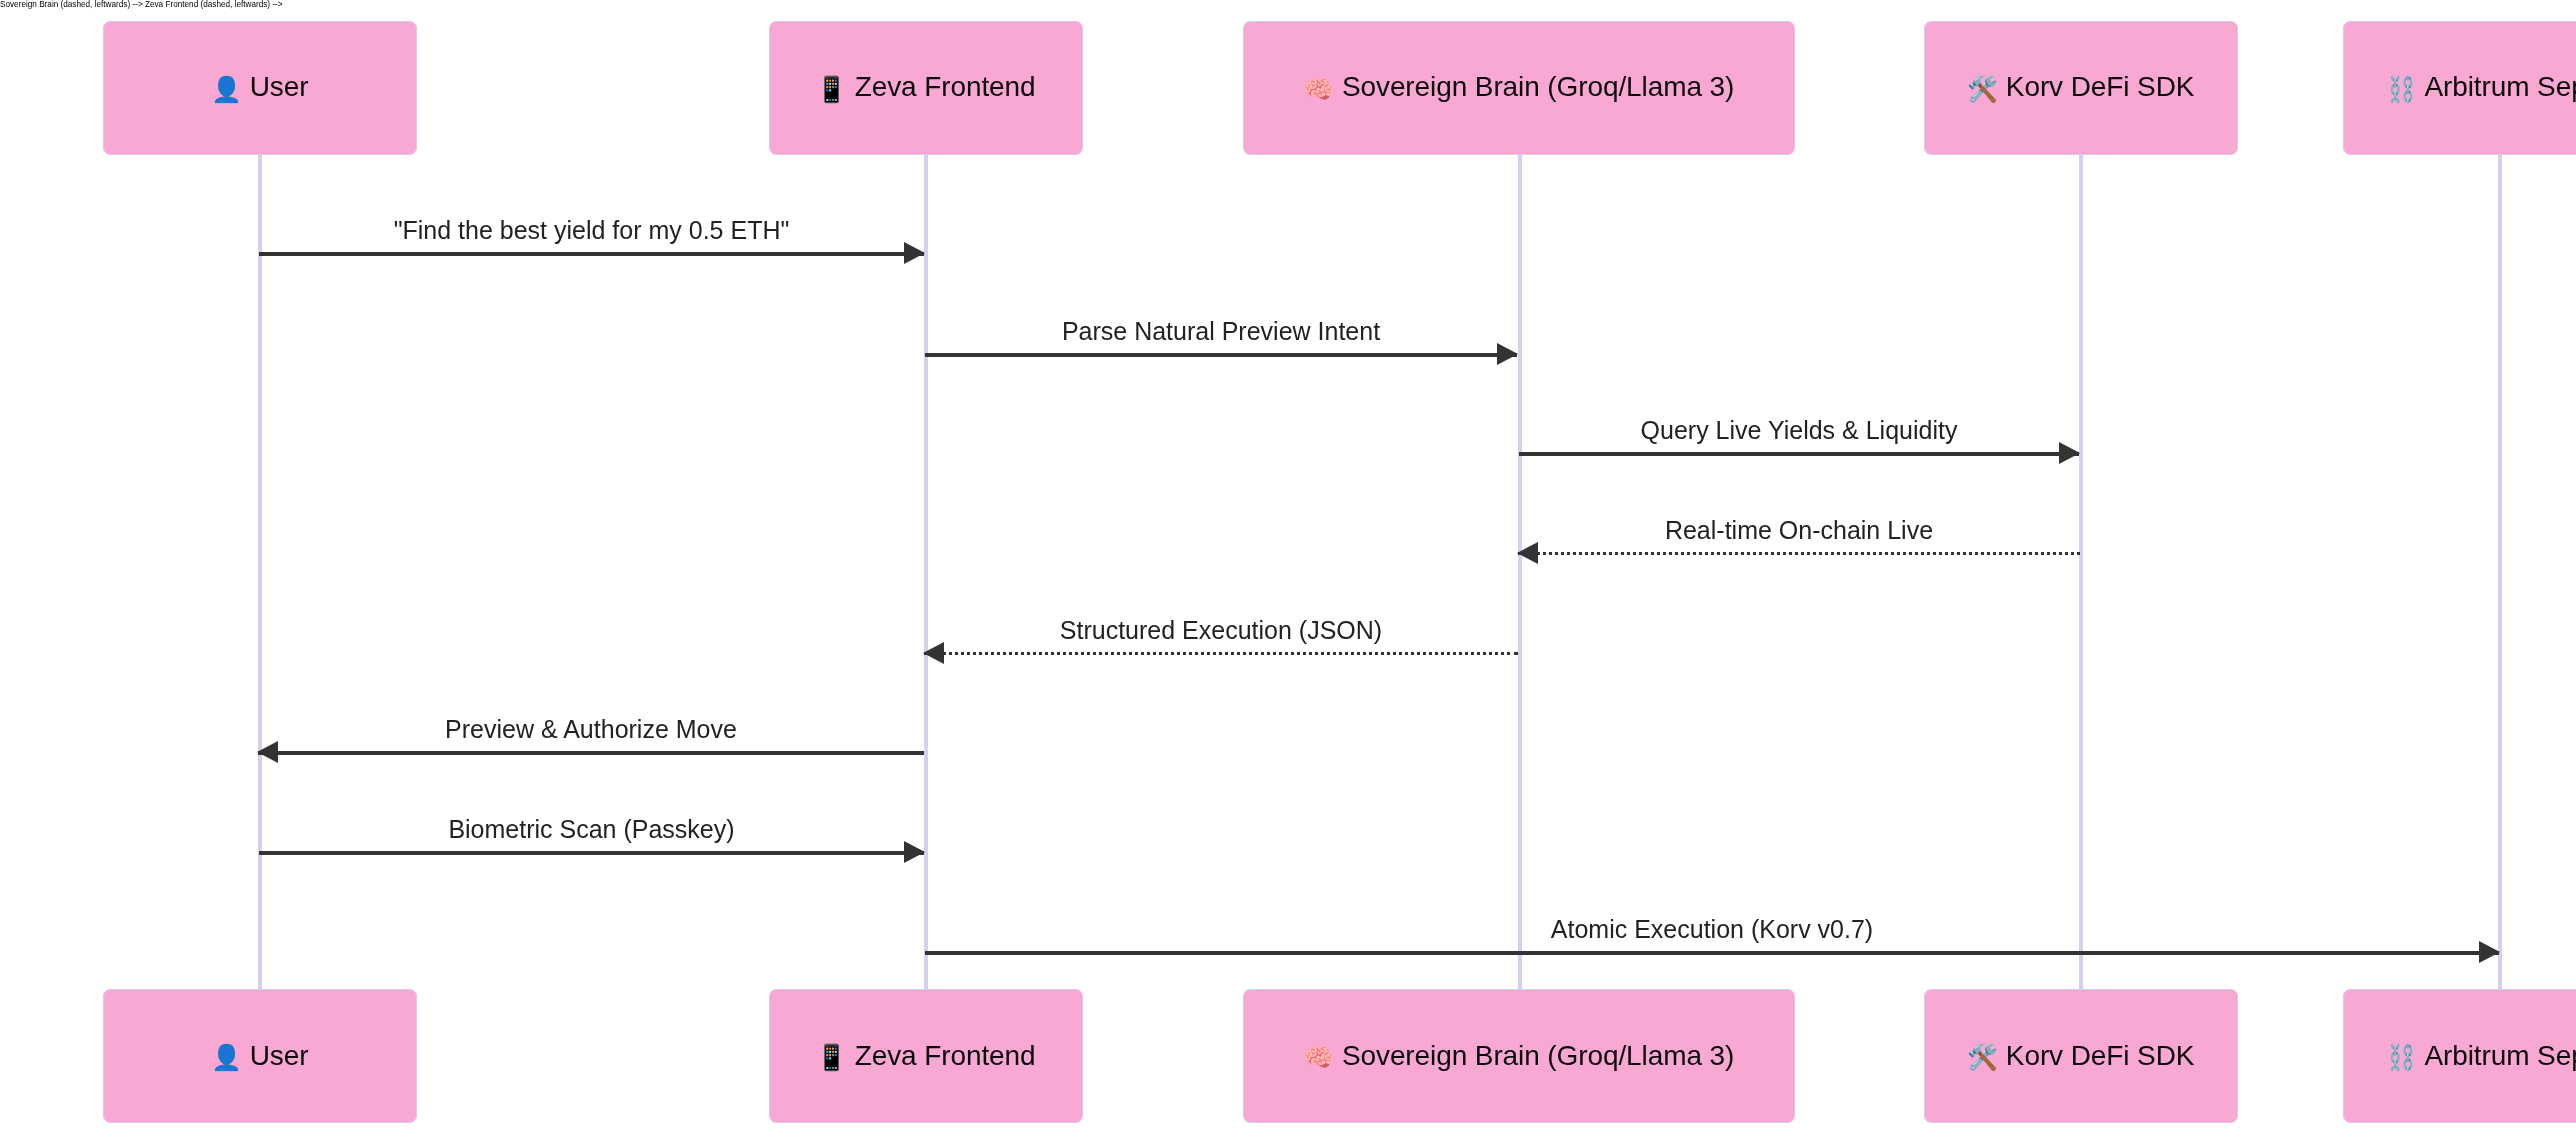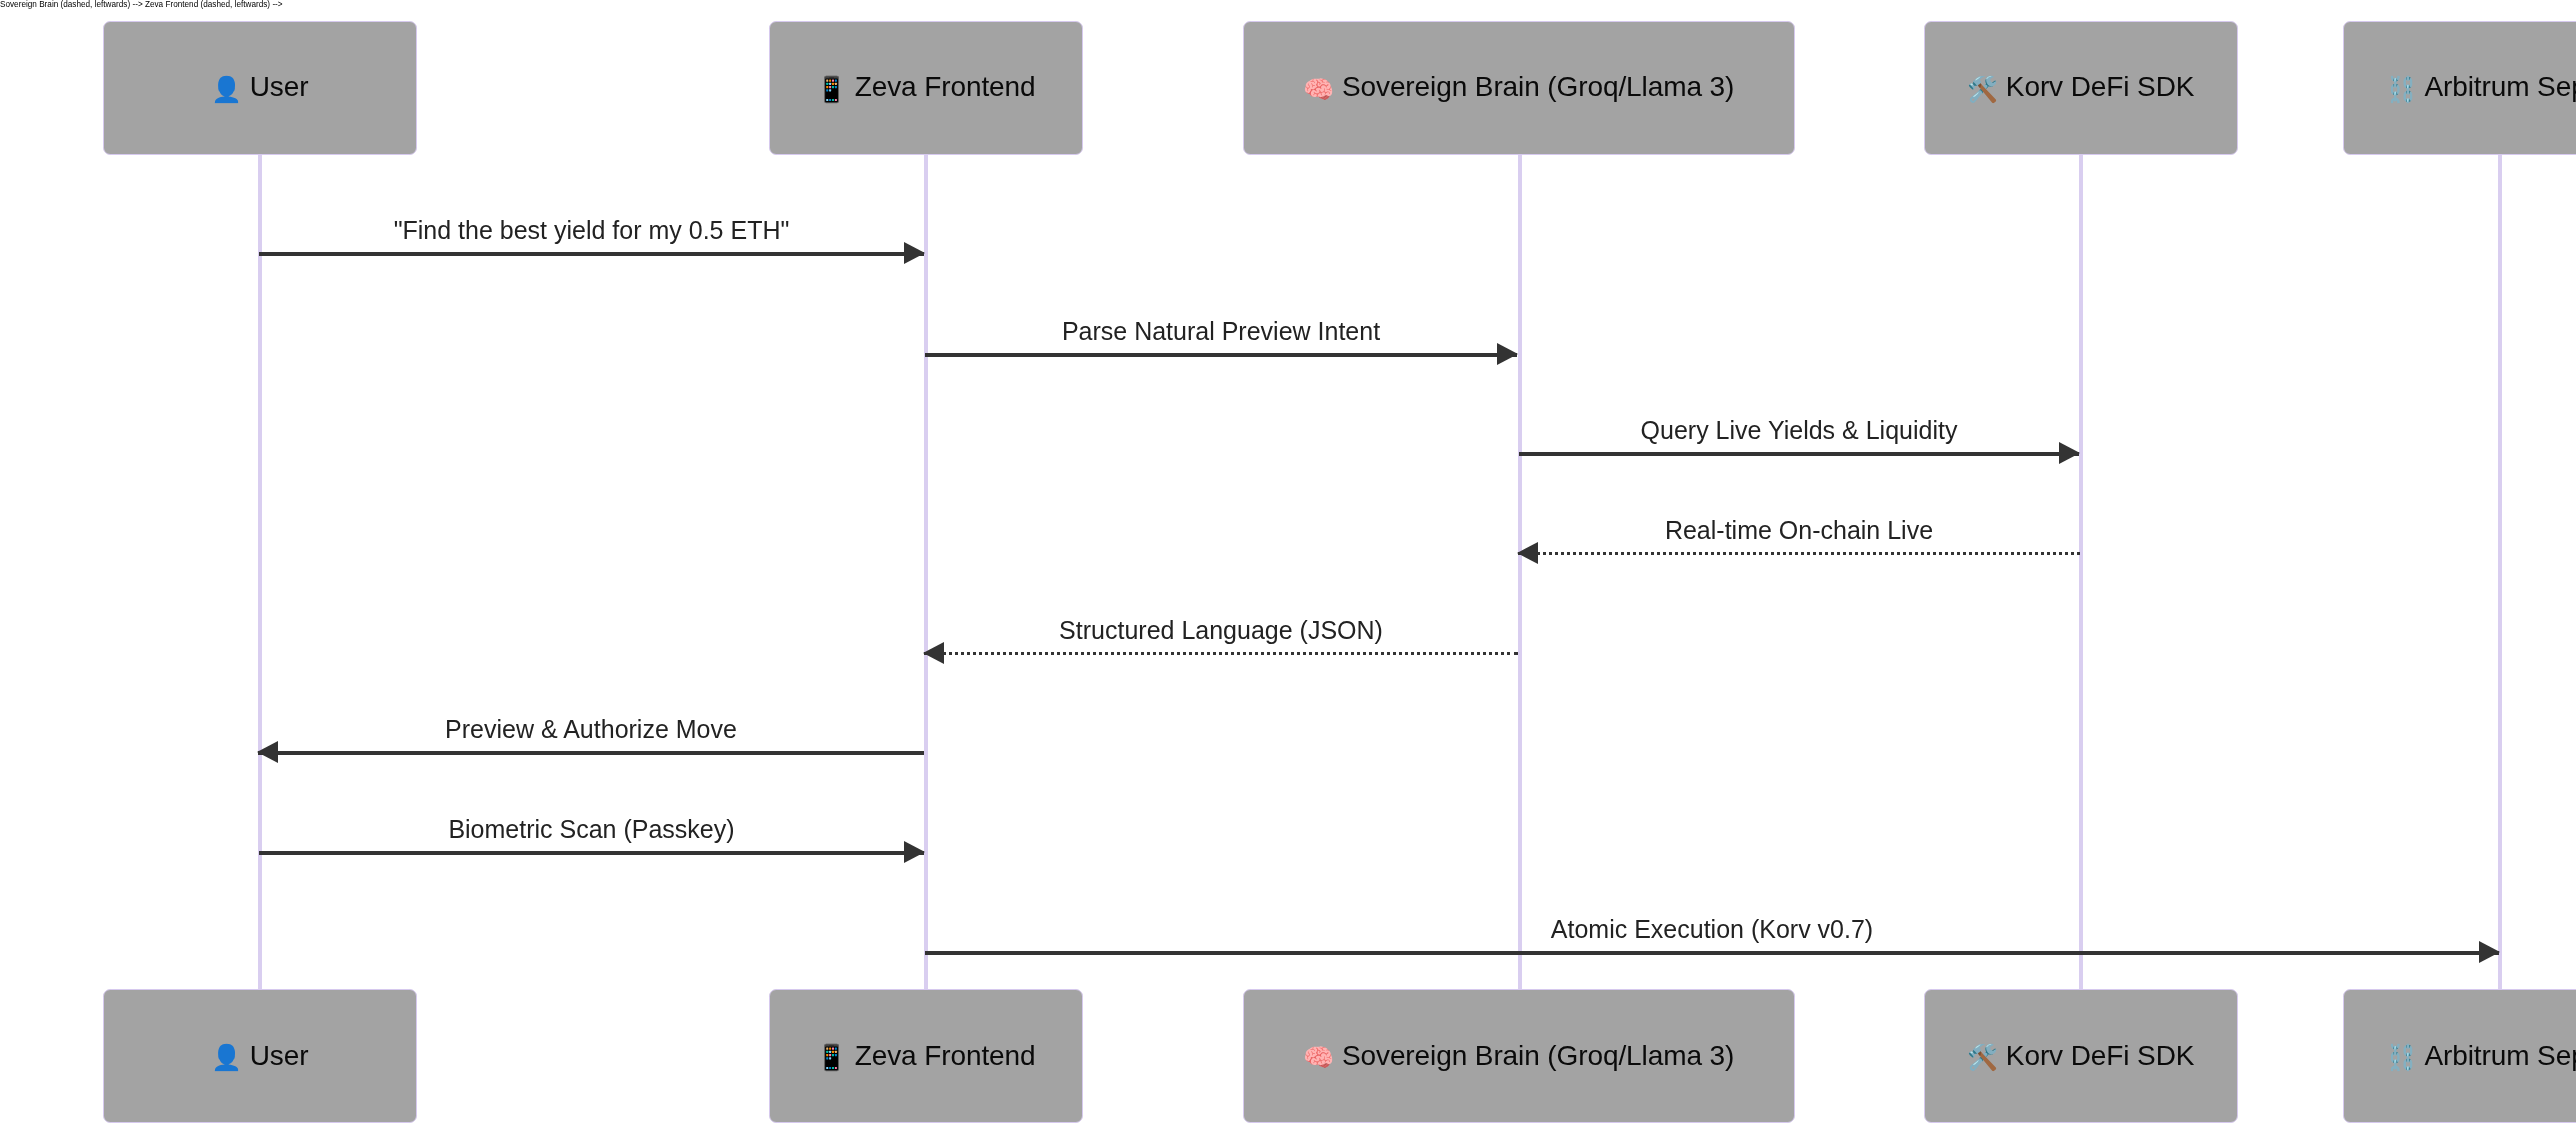--- a/index.html
+++ b/index.html
@@ -14,21 +14,21 @@
     position: relative;
     width: 2766px;
     height: 1144px;
     background: #ffffff;
     overflow: hidden;
   }
   
   .actor-box {
     position: absolute;
     box-sizing: border-box;
-    background: #a3a3a3;
+    background: #f9a8d4;
     border: 1.5px solid #D6C9EE;
     border-radius: 7.2px;
     display: flex;
     align-items: center;
     justify-content: center;
     z-index: 3;
   }
   .actor-label {
     font-size: 28px;
     line-height: 1.1;
@@ -162,21 +162,21 @@
 
    Sovereign Brain (dashed, leftwards) --&gt;
   <div class="msg dashed" style="left:1518px; width:562px; top:552px;">
     <div class="msg-label">Real-time On-chain Live</div>
     <div class="msg-line"></div>
     <div class="arrow-head left"></div>
   </div>
 
    Zeva Frontend (dashed, leftwards) --&gt;
   <div class="msg dashed" style="left:924px; width:594px; top:652px;">
-    <div class="msg-label">Structured Language (JSON)</div>
+    <div class="msg-label">Structured Execution (JSON)</div>
     <div class="msg-line"></div>
     <div class="arrow-head left"></div>
   </div>
 
   
   <div class="msg" style="left:258px; width:666px; top:751px;">
     <div class="msg-label">Preview &amp; Authorize Move</div>
     <div class="msg-line"></div>
     <div class="arrow-head left"></div>
   </div>

